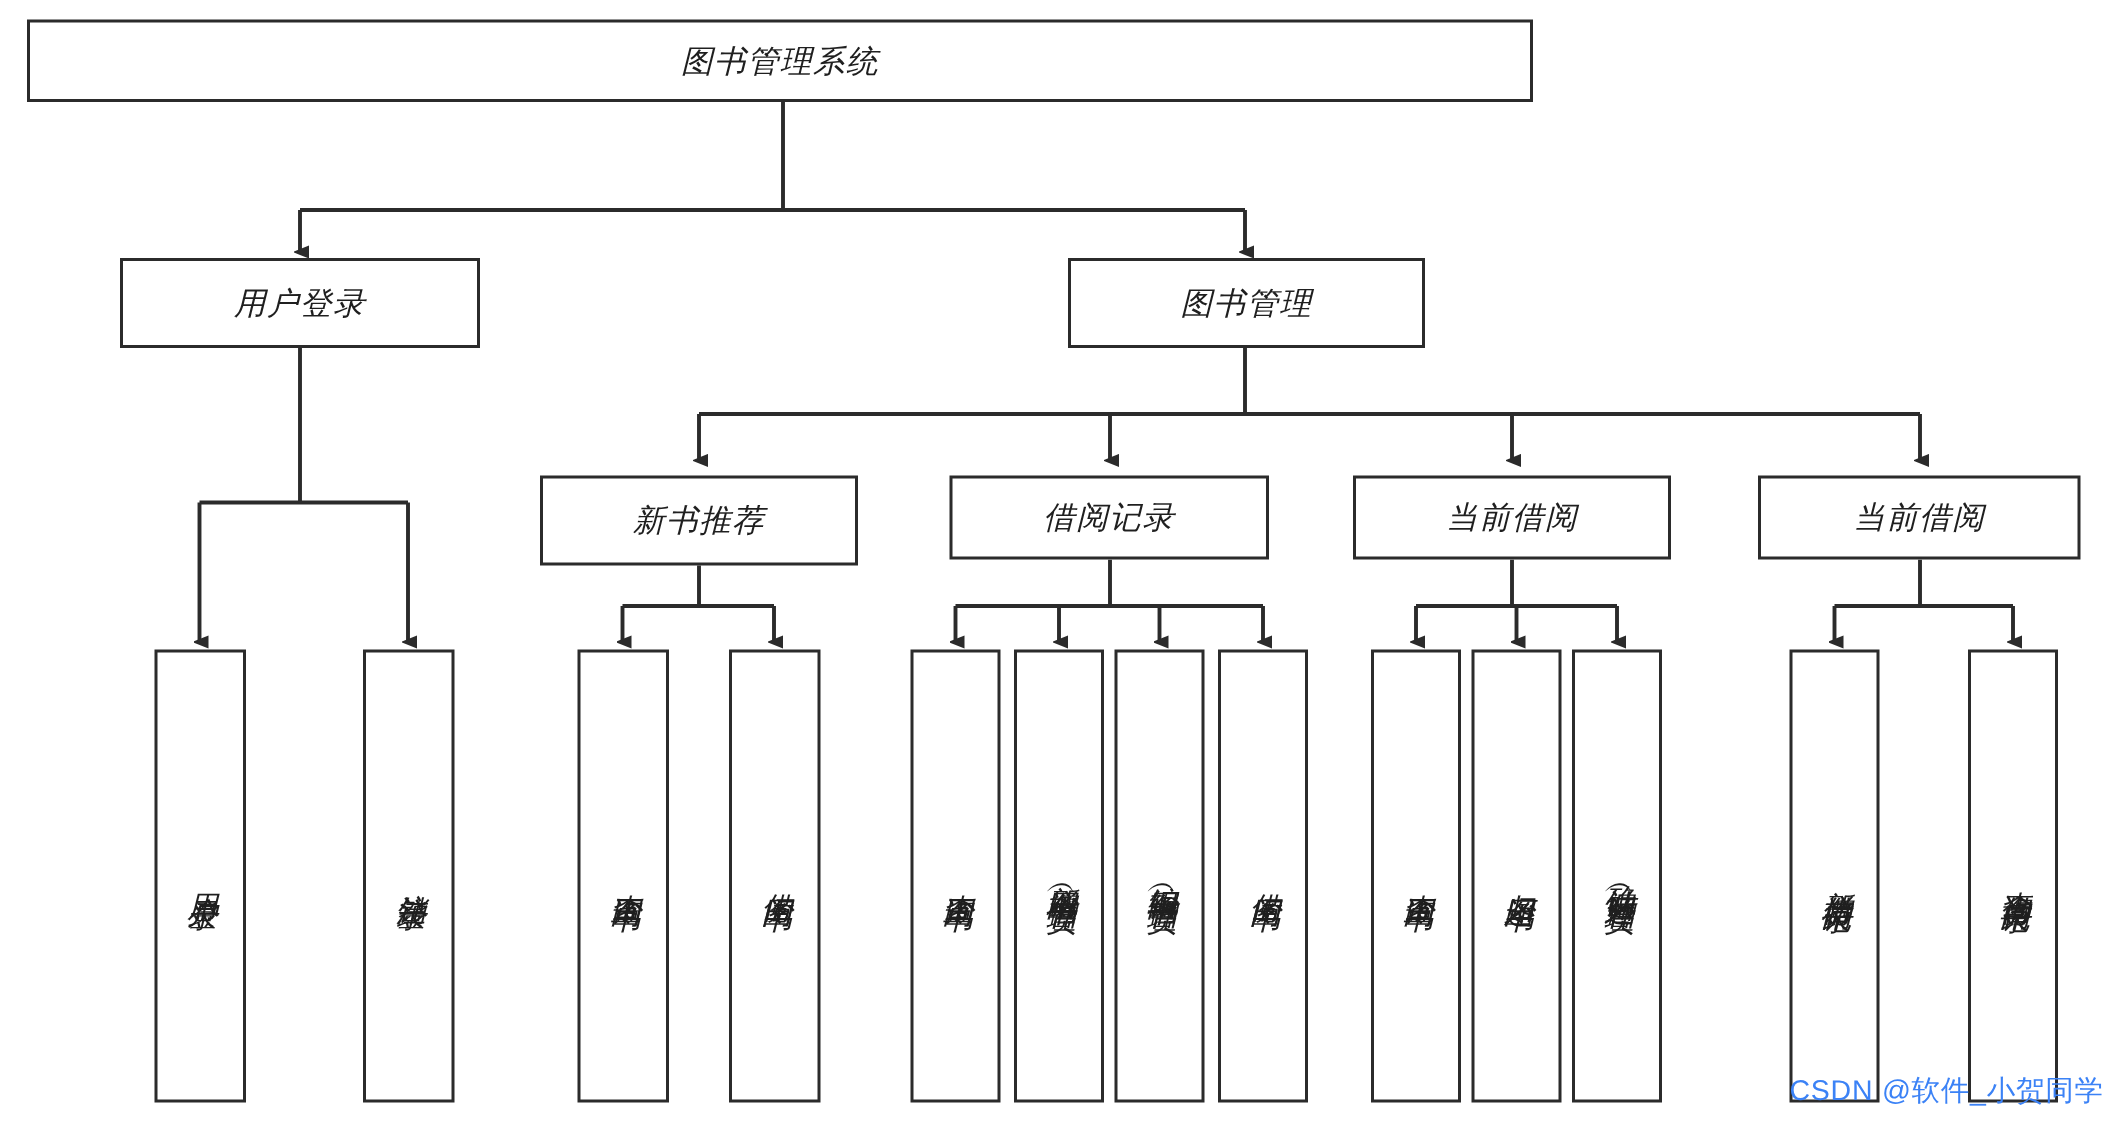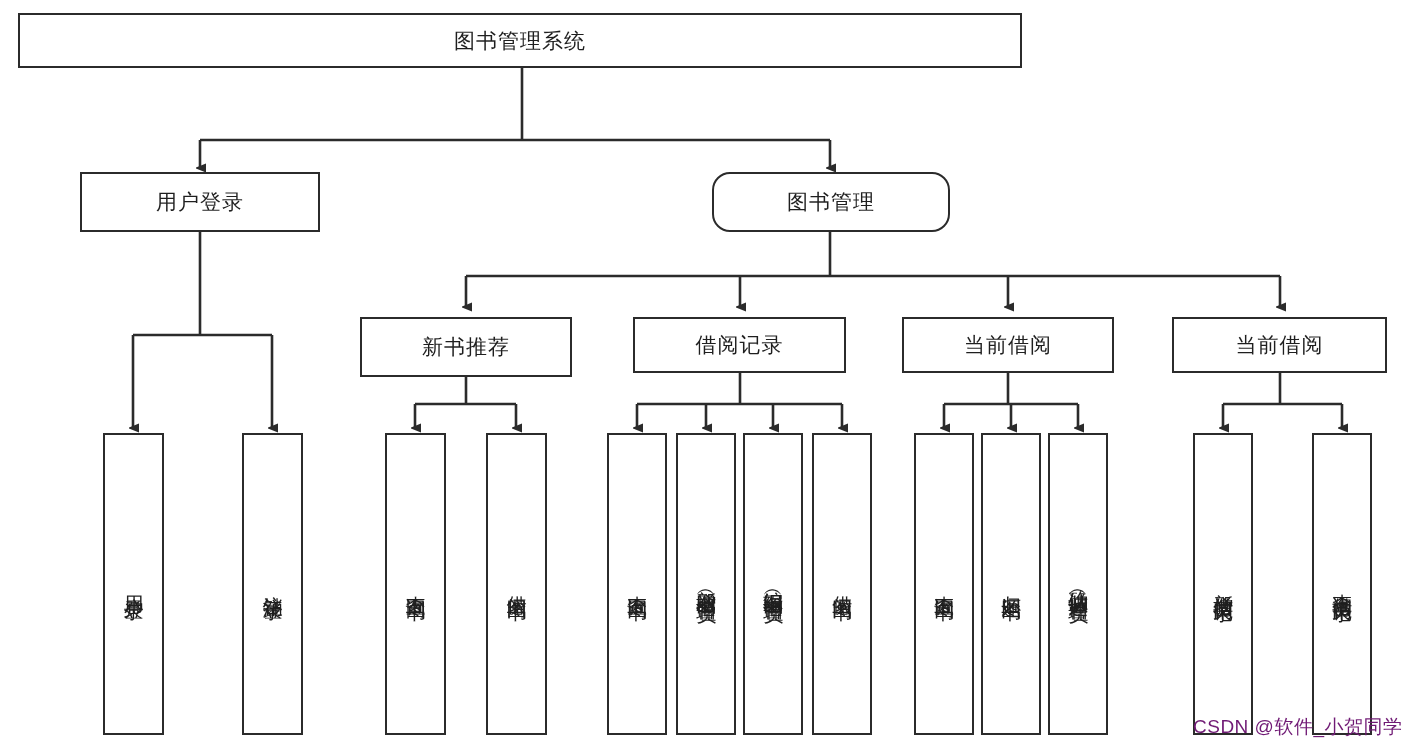--- a/index.html
+++ b/index.html
@@ -27,20 +27,21 @@
   }
   .node {
     position: absolute;
     box-sizing: border-box;
     border: 2px solid #2b2b2b;
     background: #ffffff;
     display: flex;
     align-items: center;
     justify-content: center;
     color: #1f1f1f;
+    font-style: italic;
   }
   .node.horiz {
     font-size: 21px;
     letter-spacing: 1px;
   }
   .node.vert {
     writing-mode: vertical-rl;
     text-orientation: upright;
     font-size: 20px;
     line-height: 1.08;
@@ -49,21 +50,21 @@
     white-space: nowrap;
   }
   .node.vert .vtext {
     writing-mode: vertical-rl;
     text-orientation: upright;
     display: block;
   }
   .watermark {
     position: absolute;
     font-size: 19px;
-    color: #701a75;
+    color: #3b82f6;
     letter-spacing: 0.5px;
     white-space: nowrap;
     font-family: "Liberation Sans", "DejaVu Sans", sans-serif;
   }
 </style>
 </head>
 <body>
 
 <div id="canvas">
 
@@ -119,21 +120,21 @@
     </g>
   </svg>
 
   <div class="node horiz" style="left:18px; top:13px; width:1004px; height:55px;">
     <span>图书管理系统</span>
   </div>
 
   <div class="node horiz" style="left:80px; top:172px; width:240px; height:60px;">
     <span>用户登录</span>
   </div>
-  <div class="node horiz" style="left:712px; top:172px; width:238px; height:60px;border-radius:18px;">
+  <div class="node horiz" style="left:712px; top:172px; width:238px; height:60px;">
     <span>图书管理</span>
   </div>
 
   <div class="node horiz" style="left:360px; top:317px; width:212px; height:60px;">
     <span>新书推荐</span>
   </div>
   <div class="node horiz" style="left:633px; top:317px; width:213px; height:56px;">
     <span>借阅记录</span>
   </div>
   <div class="node horiz" style="left:902px; top:317px; width:212px; height:56px;text-align:right;">

